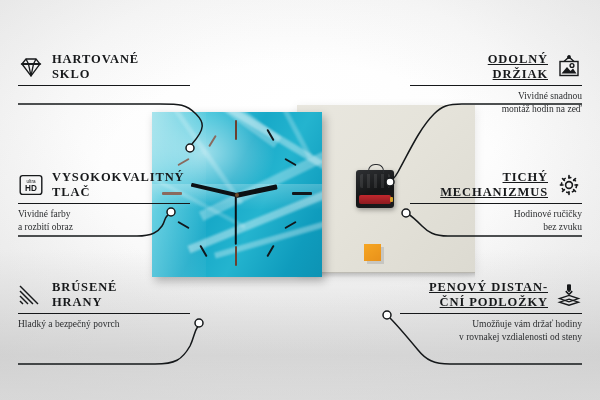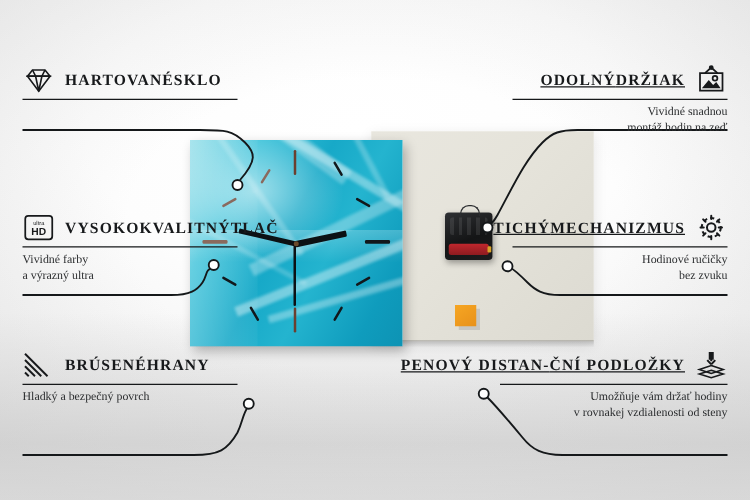--- a/index.html
+++ b/index.html
@@ -89,21 +89,21 @@
   .pad{
     position:absolute;left:364px;top:244px;width:17px;height:17px;
     background:linear-gradient(145deg,#f6a623,#e8911a);
     box-shadow:3px 3px 0 rgba(190,190,185,.75);
   }
 
   
   .feat{position:absolute;}
   .feat .hd{display:flex;align-items:center;gap:8px;}
   .feat.right .hd{flex-direction:row;justify-content:flex-end;}
-  .titles{display:flex;flex-direction:row;}
+  .titles{display:flex;flex-direction:column;}
   .t1,.t2{
     font-family:"Liberation Serif", serif;
     font-size:12.5px;font-weight:700;letter-spacing:.9px;color:#17191b;line-height:15px;white-space:nowrap;
   }
   .feat.right .t1,.feat.right .t2{text-align:right;text-decoration:underline;}
   .rule{height:0;border-top:1.4px solid #16181a;margin-top:3px;}
   .desc{
     font-family:"Liberation Serif", serif;
     font-size:9.5px;color:#2b2d2f;line-height:12.5px;margin-top:4px;white-space:nowrap;
   }
@@ -206,21 +206,21 @@
         <text x="13" y="18.4" font-family="Liberation Sans, sans-serif" font-size="8.2" font-weight="bold" fill="#17191b" text-anchor="middle">HD</text>
       </svg>
       <div class="titles">
         <span class="t1">VYSOKOKVALITNÝ</span>
         <span class="t2">TLAČ</span>
       </div>
     </div>
     <div class="rule"></div>
     <div class="desc">
       <span>Vividné farby</span><br>
-      <span>a výrazný ultra</span>
+      <span>a rozbití obraz</span>
     </div>
   </div>
 
   <div class="feat left" style="left:18px;top:280px;width:172px;">
     <div class="hd">
       <svg class="ico" viewBox="0 0 26 24" stroke="#17191b" stroke-width="1.5" fill="none">
         <path d="M2 3 L20 21"></path>
           <path d="M2 8 L15 21"></path>
           <path d="M2 13 L10 21"></path>
           <path d="M2 18 L5 21"></path>

